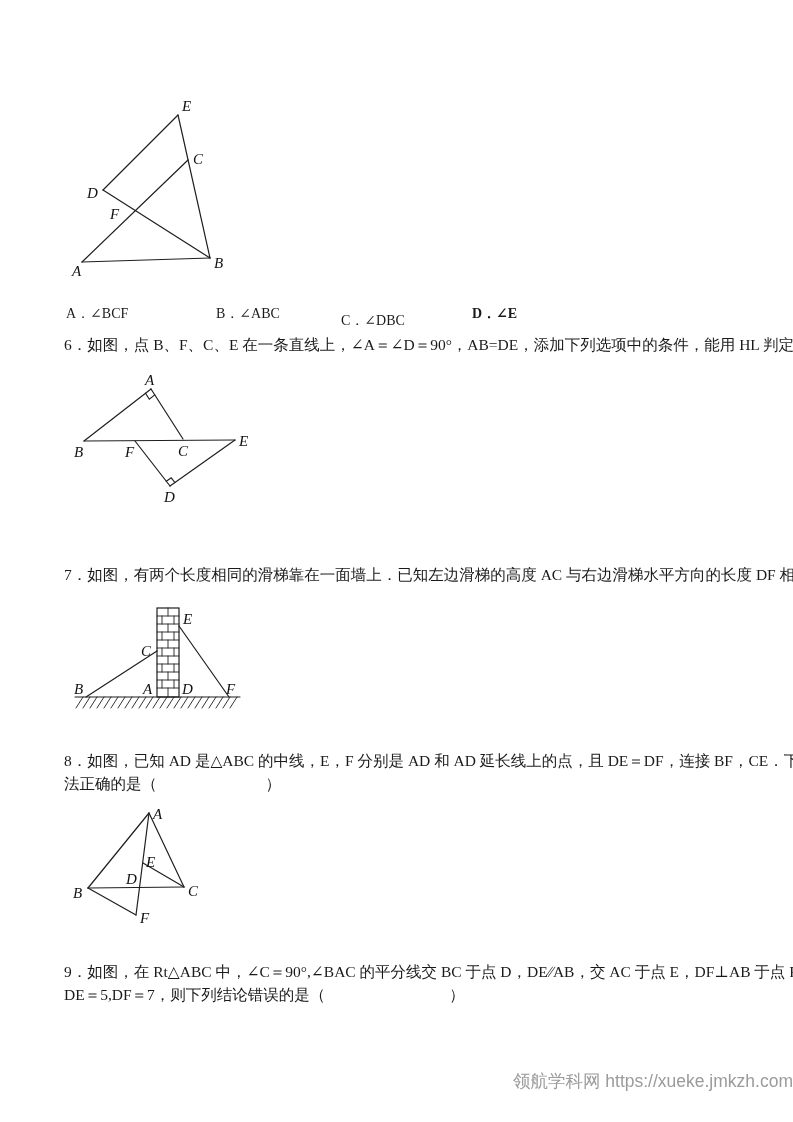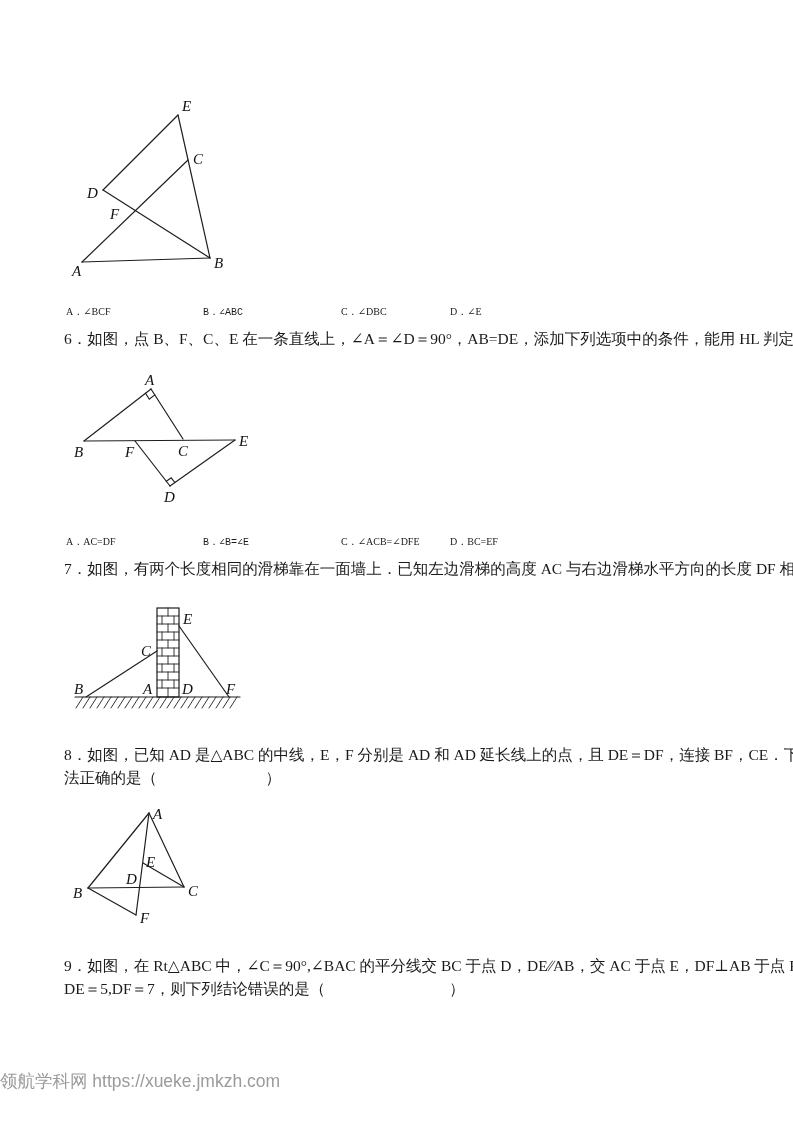--- a/index.html
+++ b/index.html
@@ -1,30 +1,30 @@
 <!DOCTYPE html>
 <html><head>
 <meta charset="utf-8">
 <style>
   html,body{margin:0;padding:0;background:#ffffff;}
   .page{position:relative;width:793px;height:1122px;background:#ffffff;overflow:hidden;
         font-family:"Liberation Serif","DejaVu Serif",serif;color:#1a1a1a;}
-  .tline{position:absolute;left:64px;font-size:15.5px;line-height:22px;white-space:nowrap;}
+  .tline{position:absolute;left:64px;font-size:15.5px;line-height:22px;white-space:nowrap;margin-top:6px;}
   .optrow{position:absolute;left:66px;width:700px;height:22px;}
-  .opt{position:absolute;top:0;font-size:10px;white-space:nowrap;}
+  .opt{position:absolute;top:0;font-size:14px;white-space:nowrap;}
   .opt.c0{left:0;}
-  .opt.c1{left:137px;font-family:Liberation Mono, monospace;}
-  .opt.c2{left:275px;}
-  .opt.c3{left:384px;}
+  .opt.c1{left:150px;}
+  .opt.c2{left:275px;margin-top:7px;}
+  .opt.c3{left:406px;font-weight:bold;}
   svg.diag{position:absolute;overflow:visible;}
   svg.diag line, svg.diag path, svg.diag polyline, svg.diag rect{
     stroke:#1f1f1f;stroke-width:1.2;fill:none;stroke-linecap:round;}
   svg.diag path.thin{stroke-width:0.9;}
   svg.diag text{font:italic 15px "Liberation Serif","DejaVu Serif",serif;fill:#111;stroke:none;}
-  .footer{position:absolute;left:0;top:1069px;width:100%;text-align:left;
+  .footer{position:absolute;left:0;top:1069px;width:100%;text-align:right;
           font-family:"Liberation Sans","DejaVu Sans",sans-serif;
           font-size:17.5px;color:#9b9b9b;}
 </style>
 </head>
 <body>
 
 <div class="page">
 
   <svg class="diag" style="left:68px;top:96px" width="160" height="182" viewBox="68 96 160 182">
     <g>
@@ -62,26 +62,20 @@
       <polyline points="166.3,481.3 171.2,477.8 174.9,482.5"></polyline>
     </g>
     <text x="145" y="385">A</text>
     <text x="74" y="457">B</text>
     <text x="125" y="457">F</text>
     <text x="178" y="456">C</text>
     <text x="239" y="446">E</text>
     <text x="164" y="502">D</text>
   </svg>
 
-  <div class="optrow" style="top:535px">
-    <span class="opt c0">A．AC=DF</span>
-    <span class="opt c1">B．∠B=∠E</span>
-    <span class="opt c2">C．∠ACB=∠DFE</span>
-    <span class="opt c3">D．BC=EF</span>
-  </div>
 
   <div class="tline" style="top:558px">7．如图，有两个长度相同的滑梯靠在一面墙上．已知左边滑梯的高度 AC 与右边滑梯水平方向的长度 DF 相</div>
 
   <svg class="diag" style="left:70px;top:603px" width="175" height="108" viewBox="70 603 175 108">
     <rect x="157" y="608" width="22" height="89"></rect>
     <path class="thin" d="M157,616H179 M157,624H179 M157,632H179 M157,640H179 M157,648H179 M157,656H179 M157,664H179 M157,672H179 M157,680H179 M157,688H179 M168,608V616 M162,616V624 M174,616V624 M168,624V632 M162,632V640 M174,632V640 M168,640V648 M162,648V656 M174,648V656 M168,656V664 M162,664V672 M174,664V672 M168,672V680 M162,680V688 M174,680V688 M168,688V697"></path>
     <g>
       <line x1="86" y1="697" x2="157" y2="651"></line>
       <line x1="179" y1="626" x2="229" y2="697"></line>
       <line x1="75" y1="697" x2="240" y2="697"></line>

